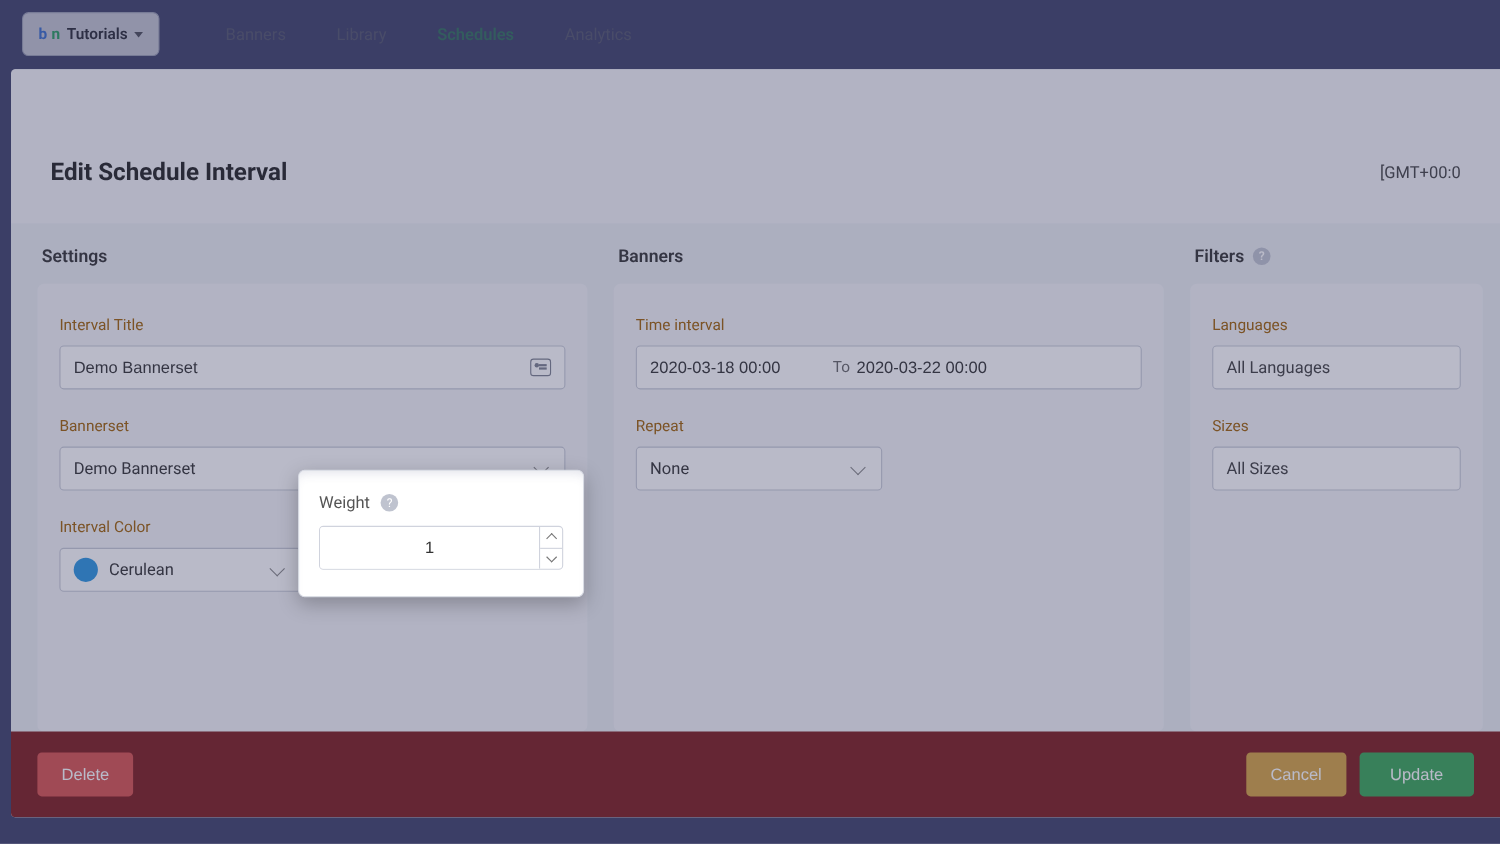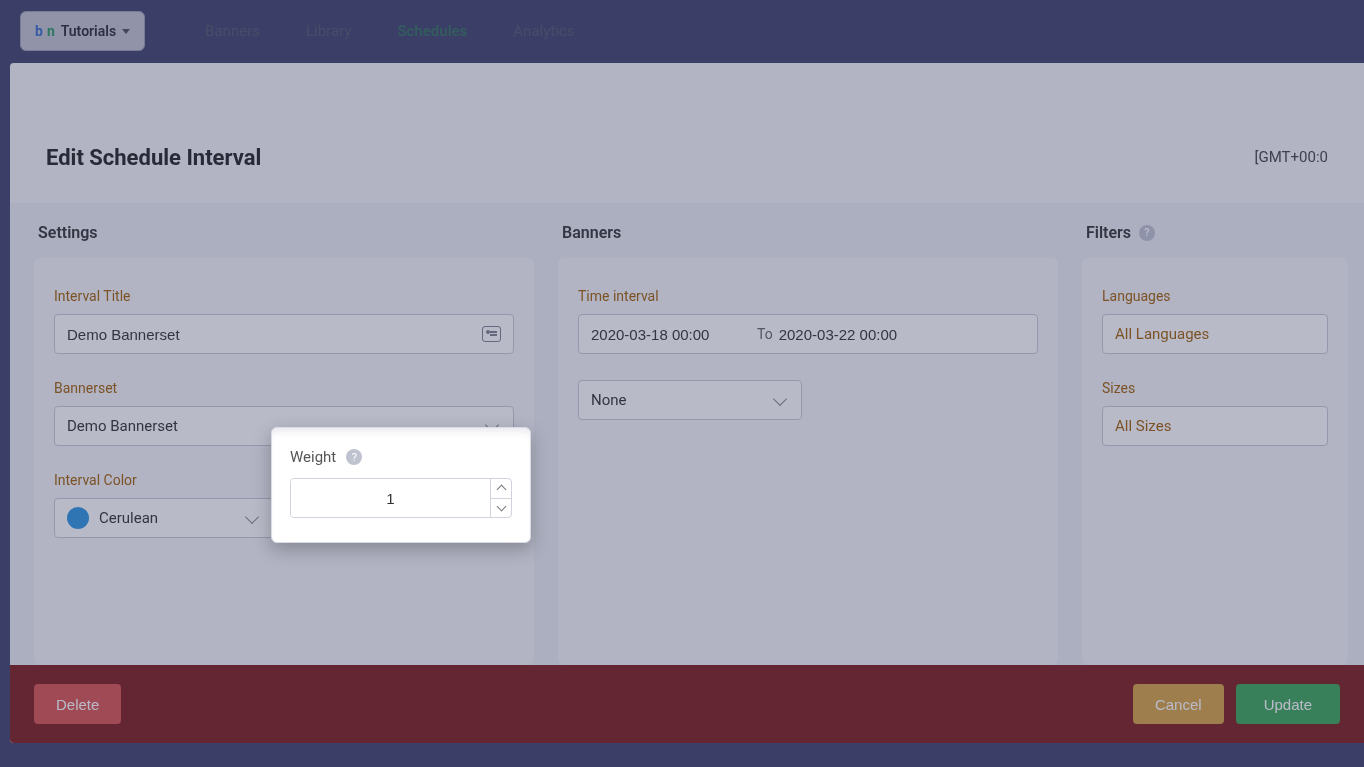--- a/index.html
+++ b/index.html
@@ -38,21 +38,21 @@
   .section-head { font-size: 16px; font-weight: 600; color: #333; margin: 0 0 16px 4px; display: flex; align-items: center; gap: 8px; }
   .panel { background: #f4f5f8; border-radius: 6px; padding: 30px 20px; flex: 1; }
 
   .field-label { font-size: 14px; color: #a16207; margin-bottom: 10px; display: flex; align-items: center; gap: 8px; }
   .field { margin-bottom: 26px; }
 
   .input, .select { width: 100%; height: 40px; border: 1px solid #c8cbd6; border-radius: 4px; background: #fff; padding: 0 12px; font-size: 15px; color: #333; display: flex; align-items: center; justify-content: space-between; }
   .input input { border: none; outline: none; width: 100%; font-size: 15px; color: #333; background: transparent; }
   .select { cursor: pointer; }
   .select .sel-label { color: #333; }
-  .select .placeholder { color: #a16207; }
+  .select .placeholder { color: #404040; }
 
   .chev-down { width: 10px; height: 10px; border-right: 1.5px solid #888; border-bottom: 1.5px solid #888; transform: rotate(45deg); margin-right: 4px; margin-top: -3px; }
 
   .row-split { display: flex; gap: 20px; }
   .row-split > * { flex: 1; text-align: center; }
 
   .color-swatch { width: 22px; height: 22px; border-radius: 50%; background: #2b95e0; margin-right: 10px; }
   .select-inner { display: flex; align-items: center; }
 
   .period-range { height: 40px; border: 1px solid #c8cbd6; border-radius: 4px; background: #fff; display: flex; align-items: center; padding: 0 12px; gap: 6px; }
@@ -159,20 +159,21 @@
         <div class="field">
           <div class="field-label">Time interval</div>
           <div class="period-range">
             <input value="2020-03-18 00:00" style="">
             <span class="period-to">To</span>
             <input value="2020-03-22 00:00" style="">
           </div>
         </div>
 
         <div class="field">
+          <div class="field-label">Repeat</div>
           <div class="select repeat-wrap">
             <span class="sel-label">None</span>
             <span class="chev-down"></span>
           </div>
         </div>
 
       </div>
     </div>
 
     <div class="section filters">

